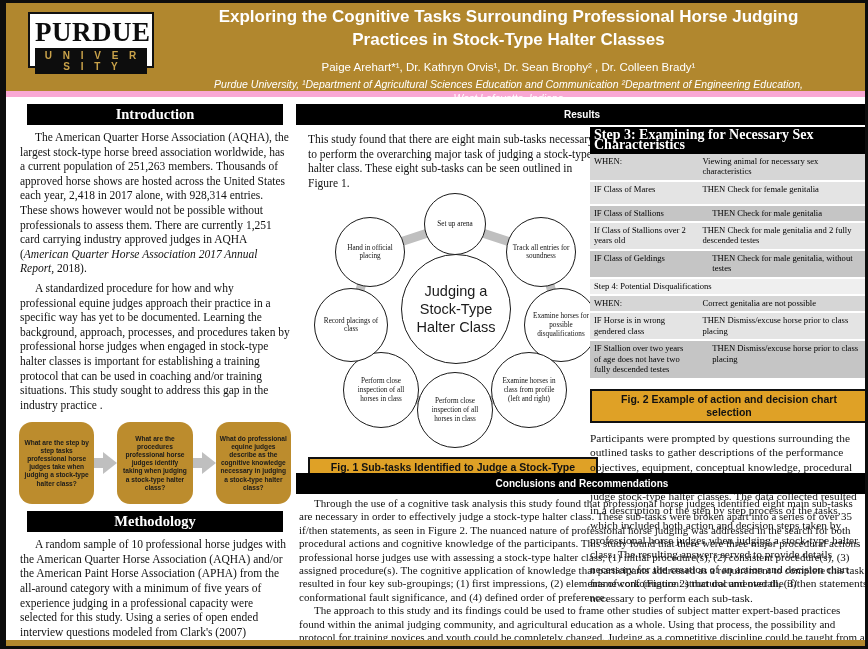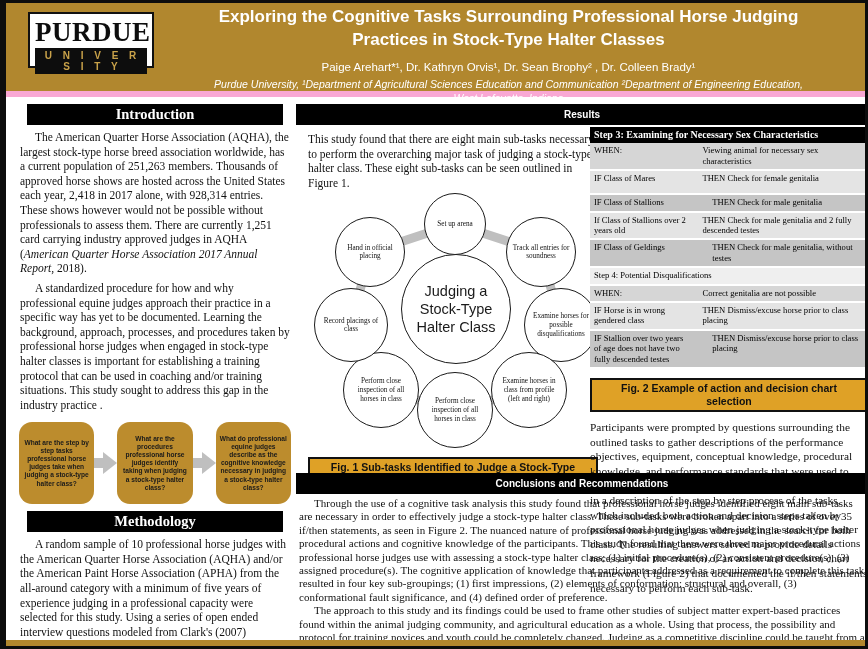--- a/index.html
+++ b/index.html
@@ -103,21 +103,21 @@
   }
   .fig-caption {
     display:inline-block; background:#dfa126; border:2px solid #111;
     font-family:"Liberation Sans",sans-serif; font-weight:bold;
     font-size:10.5px; color:#111; padding:2px 7px; line-height:13px;
   }
   .cap-wrap { text-align:center; margin-top:6px; }
   
   .dtable { width:100%; font-size:8.6px; line-height:10.4px; }
   .dtable .thead {
-    background:#000; color:#fff; font-weight:bold; font-size:10px;
+    background:#000; color:#fff; font-weight:bold; font-size:14px;
     padding:3px 4px;
   }
   .t-row { display:flex; border-bottom:2px solid #fff; }
   .t-row .c-left  { width:39%; padding:2px 4px 3px 4px; }
   .t-row .c-right { width:61%; padding:2px 4px 3px 4px; }
   .t-row.span .c-left { width:100%; }
   .shade-light { background:#d6d6d6; }
   .shade-pale  { background:#e4e4e4; }
   .shade-mid   { background:#c5c5c5;gap:16px; }
   .shade-white { background:#efefef; }

